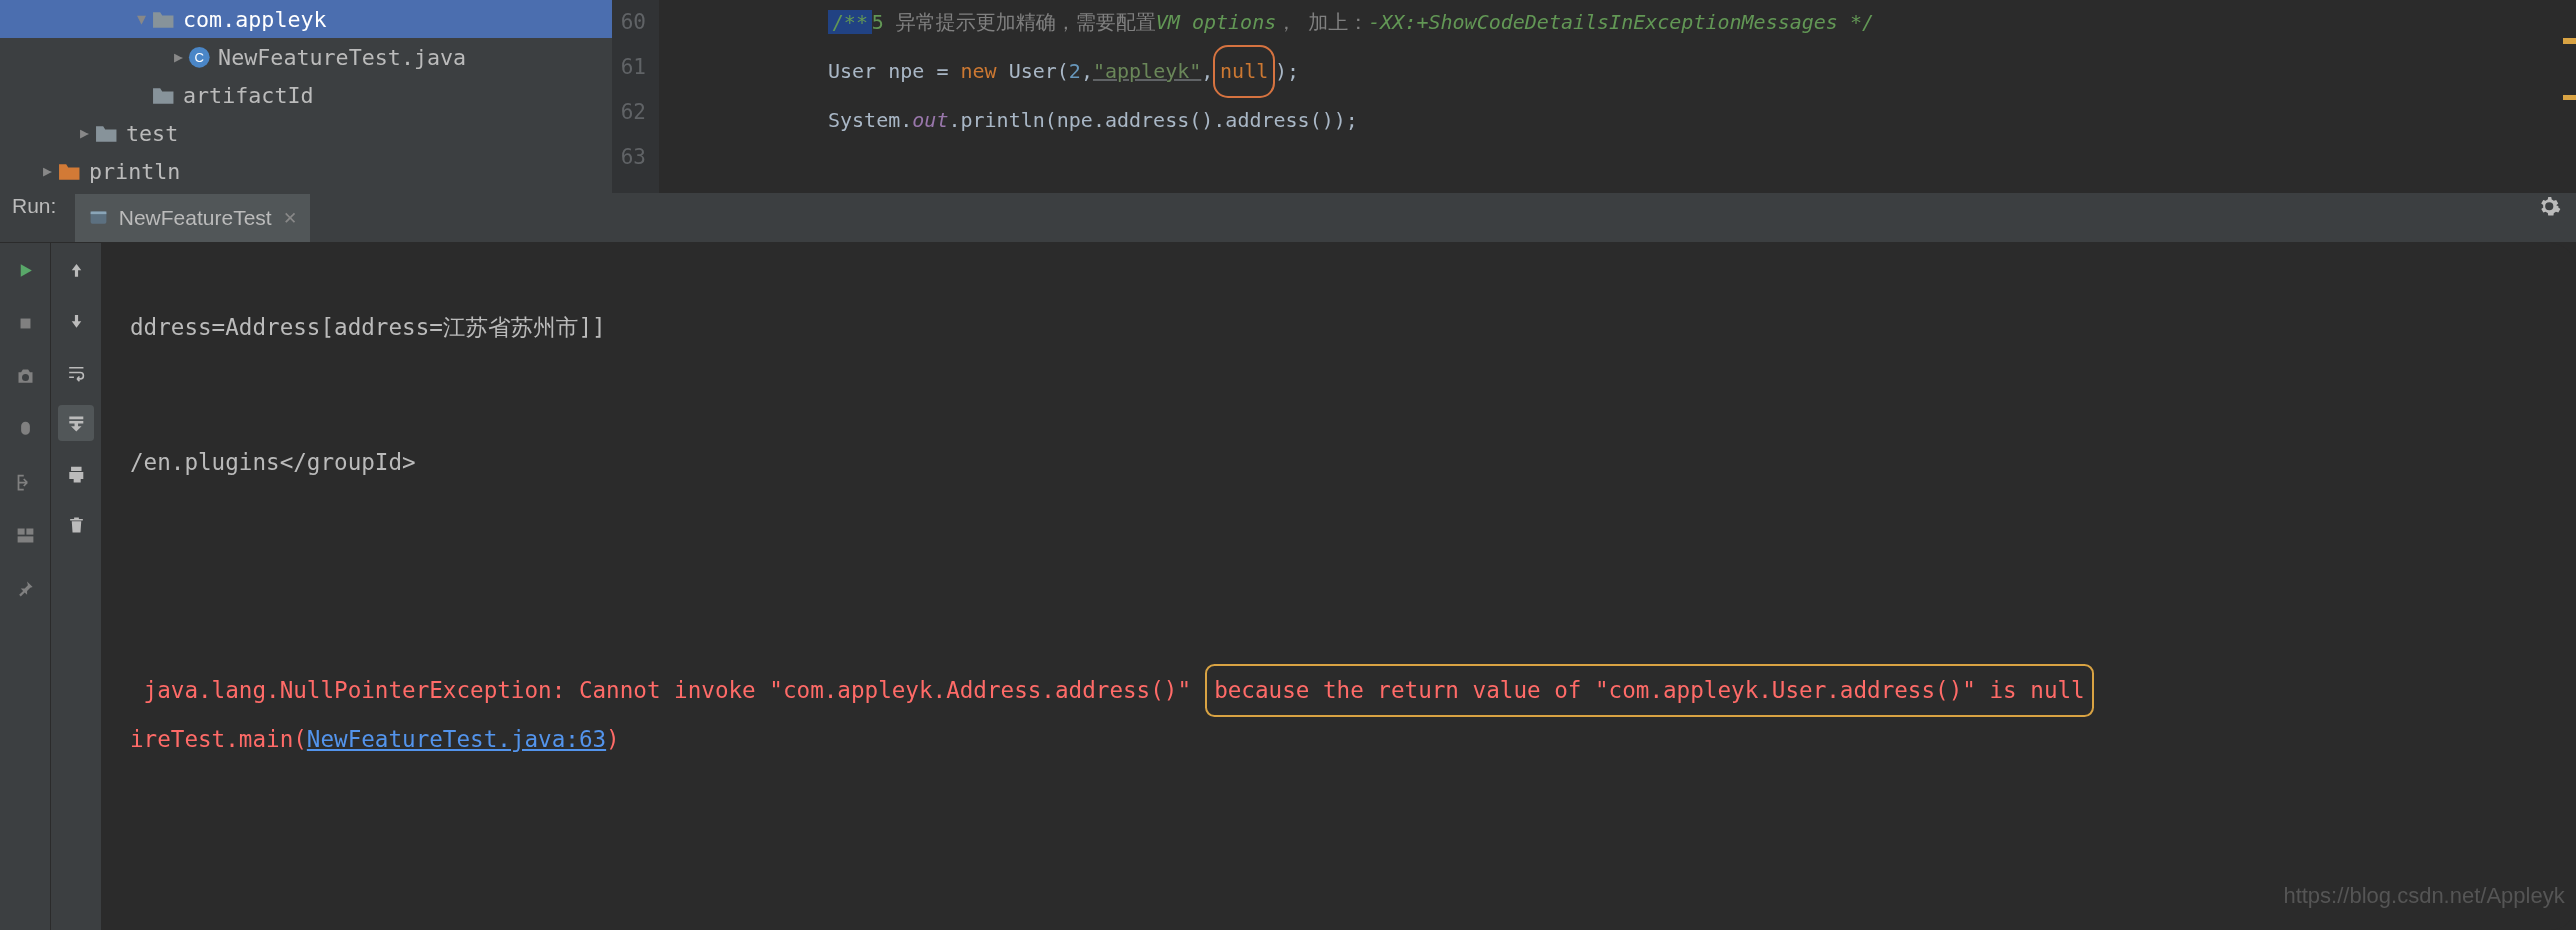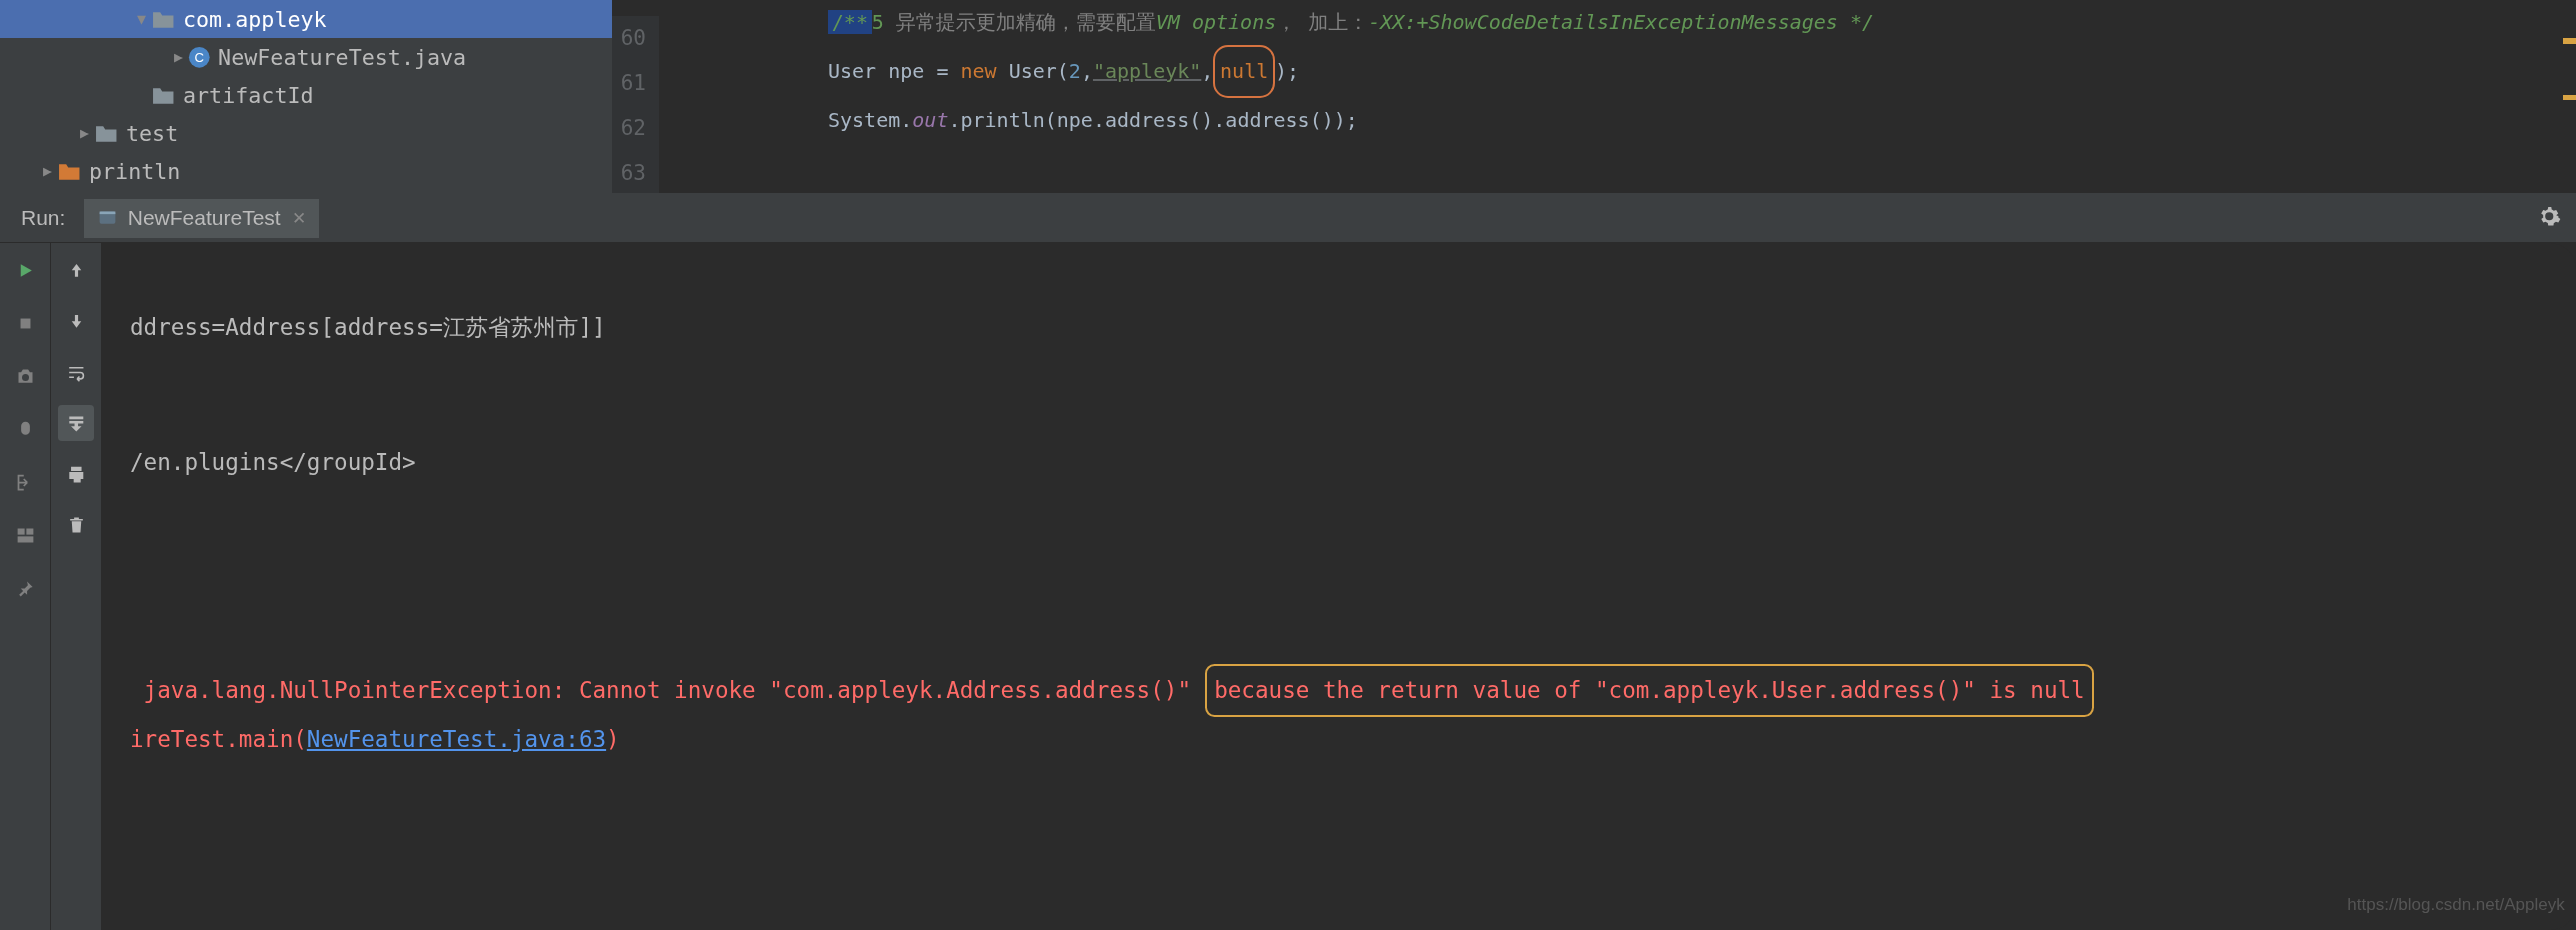--- a/index.html
+++ b/index.html
@@ -70,21 +70,20 @@
       position: relative;
     }
     .gutter {
       width: 47px;
       background: #313335;
       color: #606366;
       text-align: right;
       padding-right: 13px;
       font-size: 21px;
       line-height: 45px;
-      margin-top: 16px;
     }
     .code-area {
       flex: 1;
       padding-left: 169px;
       font-size: 20px;
       line-height: 45px;
       position: relative;
     }
     .code-line { white-space: pre; }
     .comment-green { color: #629755; }
@@ -121,22 +120,21 @@
       flex: 1;
       display: flex;
       flex-direction: column;
       background: #2b2b2b;
       border-radius: 26px;
     }
     .run-tab-bar {
       height: 49px;
       background: #3c3f41;
       display: flex;
-      align-items: center;
-      padding-left: 21px;
+      padding-left: 12px;
       border-bottom: 0.9px solid #2b2b2b;
     }
     .run-label {
       color: #bbbbbb;
       font-size: 21px;
       margin-right: 19px;
       font-family: sans-serif;
     }
     .run-tab {
       display: flex;
@@ -210,24 +208,24 @@
     .err-text { color: #ff6b68; }
     .link-text { color: #5394ec; text-decoration: underline; cursor: pointer; }
     .highlight-box {
       border: 2.8px solid #d9a343;
       border-radius: 9.4px;
       padding: 1.9px 7.5px;
       display: inline-block;
     }
     .watermark {
       position: absolute;
-      bottom: 3px;
+      bottom: 12px;
       right: 11.3px;
       color: #555;
-      font-size: 17px;
+      font-size: 22px;
       font-family: sans-serif;
     }
   </style>
 </head>
 <body>
 
 <div class="main-layout">
   <div class="top-section">
     <div class="project-tree">
       <div class="tree-item selected" style="padding-left:132px">

